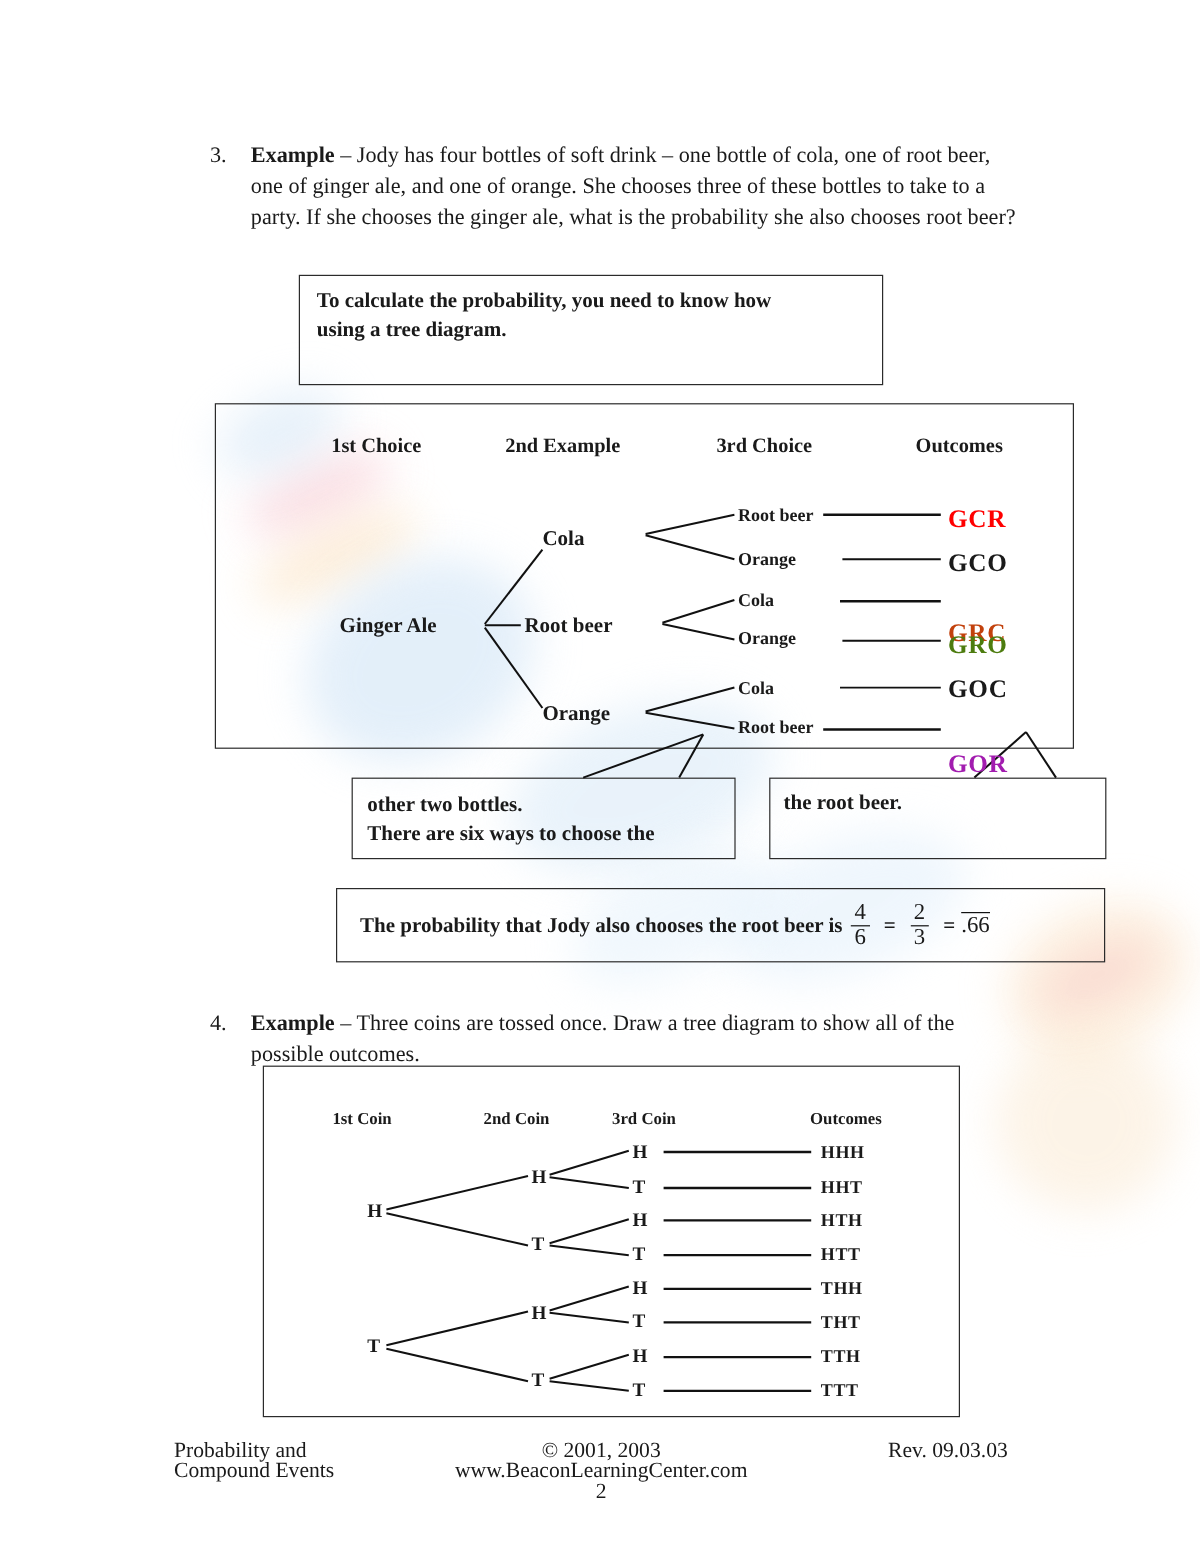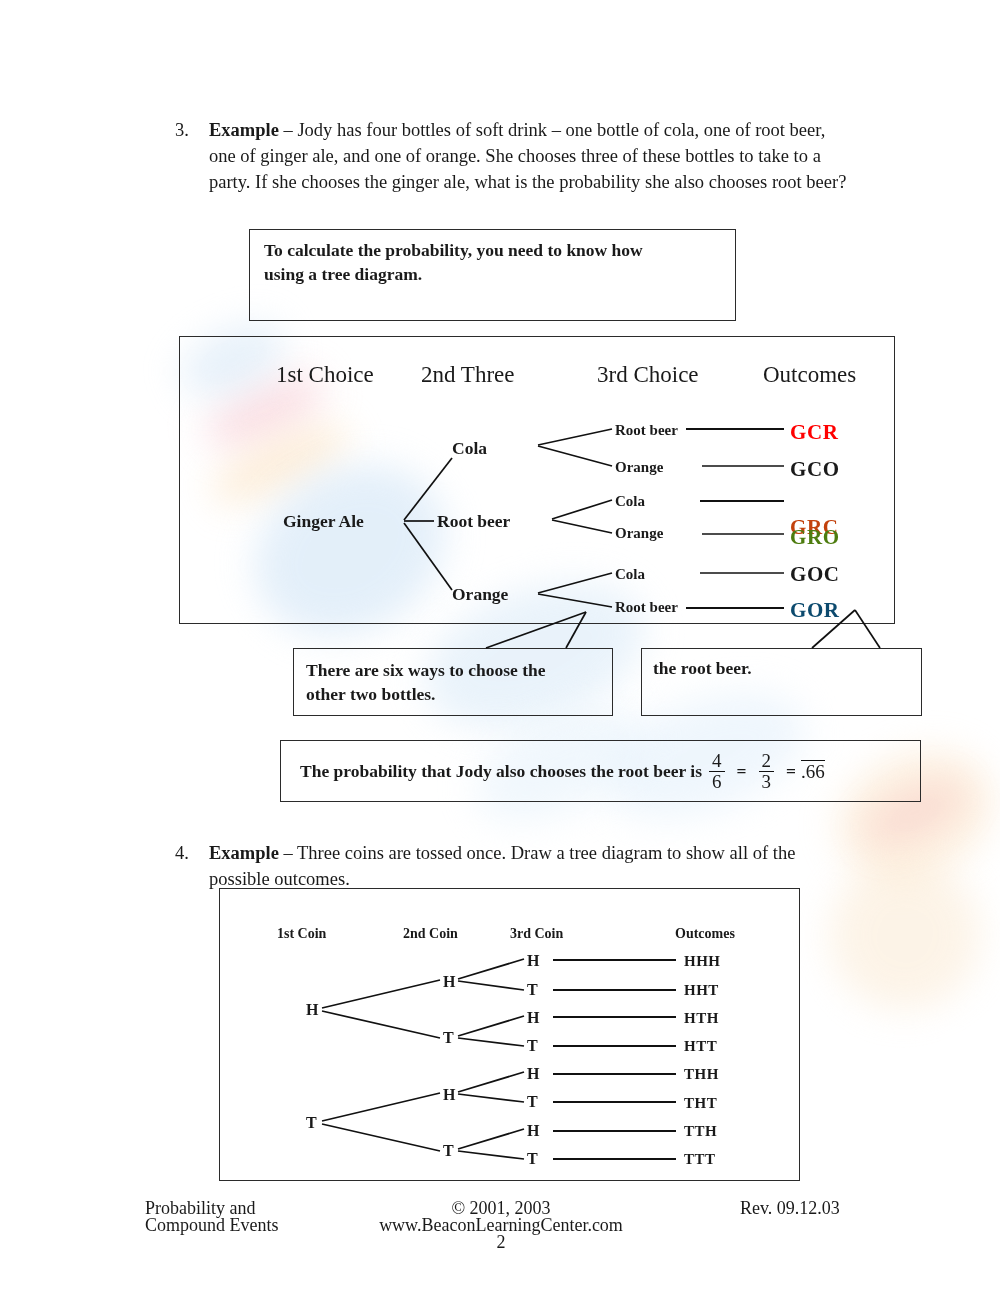--- a/index.html
+++ b/index.html
@@ -57,22 +57,22 @@
     font-family: "Liberation Serif", serif;
     font-weight: bold;
     font-size: 17.5px;
     line-height: 24px;
     z-index: 4;
   }
 
   
   .tree-head {
     position: absolute;
-    font-weight: normal;
-    font-size: 23px;
+    font-weight: bold;
+    font-size: 17px;
     white-space: nowrap;
     z-index: 4;
   }
   .node {
     position: absolute;
     font-weight: bold;
     white-space: nowrap;
     z-index: 4;
   }
   .node-l1 { font-size: 17.5px; }
@@ -179,21 +179,21 @@
 
 <div class="box" style="left:249px; top:229px; width:487px; height:92px;"></div>
 <div class="note-text" style="left:264px; top:238px; width:460px;">
   <div>To calculate the probability, you need to know how</div>
   <div>using a tree diagram.</div>
 </div>
 
 <div class="box" style="left:179px; top:336px; width:716px; height:288px;"></div>
 
 <div class="tree-head" style="left:276px; top:362px;">1st Choice</div>
-<div class="tree-head" style="left:421px; top:362px;">2nd Three</div>
+<div class="tree-head" style="left:421px; top:362px;">2nd Example</div>
 <div class="tree-head" style="left:597px; top:362px;">3rd Choice</div>
 <div class="tree-head" style="left:763px; top:362px;">Outcomes</div>
 
 <div class="node node-l1" style="left:283px; top:511px;">Ginger Ale</div>
 
 <div class="node node-l2" style="left:452px; top:438px;">Cola</div>
 <div class="node node-l2" style="left:437px; top:511px;">Root beer</div>
 <div class="node node-l2" style="left:452px; top:584px;">Orange</div>
 
 <div class="node node-l3" style="left:615px; top:422px;">Root beer</div>
@@ -201,26 +201,26 @@
 <div class="node node-l3" style="left:615px; top:493px;">Cola</div>
 <div class="node node-l3" style="left:615px; top:525px;">Orange</div>
 <div class="node node-l3" style="left:615px; top:566px;">Cola</div>
 <div class="node node-l3" style="left:615px; top:599px;">Root beer</div>
 
 <div class="outcome" style="left:790px; top:420px; color:#ff0000;">GCR</div>
 <div class="outcome" style="left:790px; top:457px; color:#1a1a1a;">GCO</div>
 <div class="outcome" style="left:790px; top:515px; color:#c2410c;">GRC</div>
 <div class="outcome" style="left:790px; top:525px; color:#4d7c0f;">GRO</div>
 <div class="outcome" style="left:790px; top:562px; color:#1a1a1a;">GOC</div>
-<div class="outcome" style="left:790px; top:598px; color:#0c4a6e;">GOR</div>
+<div class="outcome" style="left:790px; top:624px; color:#a21caf;">GOR</div>
 
 <div class="box" style="left:293px; top:648px; width:320px; height:68px;"></div>
 <div class="note-text" style="left:306px; top:658px; width:300px;">
+  <div>other two bottles.</div>
   <div>There are six ways to choose the</div>
-  <div>other two bottles.</div>
 </div>
 
 <div class="box" style="left:641px; top:648px; width:281px; height:68px;"></div>
 <div class="note-text" style="left:653px; top:656px; width:262px;">
   <div>the root beer.</div>
 </div>
 
 <div class="box" style="left:280px; top:740px; width:641px; height:62px;"></div>
 <div class="prob-line" style="left:300px; top:751px;">
   <span>The probability that Jody also chooses the root beer is</span>
@@ -336,13 +336,13 @@
 </svg>
 
 <div class="footer" style="left:145px; top:1200px;">
   <div>Probability and</div>
   <div>Compound Events</div>
 </div>
 <div class="footer" style="left:357px; top:1200px; text-align:center; width:288px;">
   <div>© 2001, 2003 www.BeaconLearningCenter.com</div>
   <div>2</div>
 </div>
-<div class="footer" style="left:740px; top:1200px;">Rev. 09.12.03</div>
+<div class="footer" style="left:740px; top:1200px;">Rev. 09.03.03</div>
 
 </body></html>

